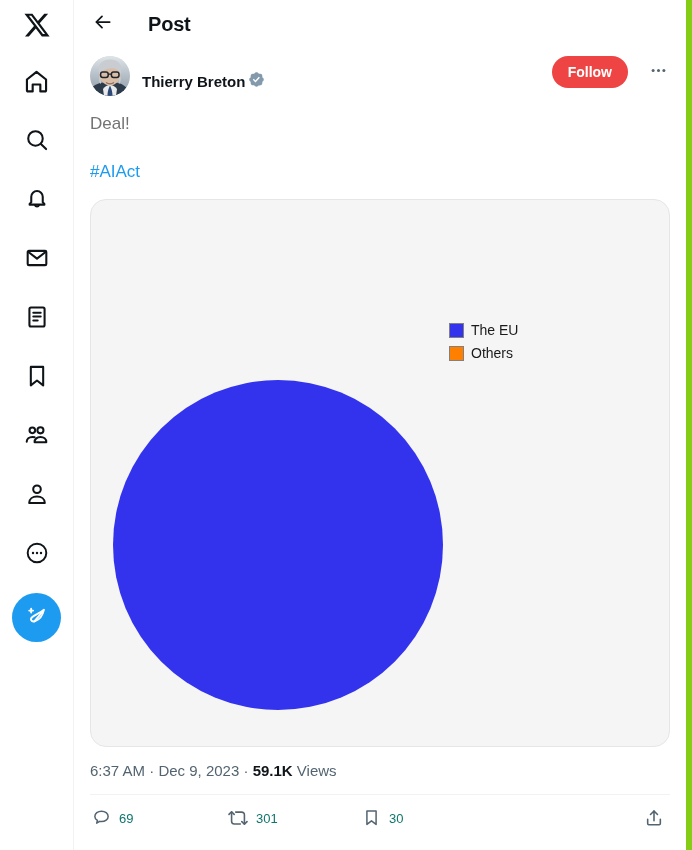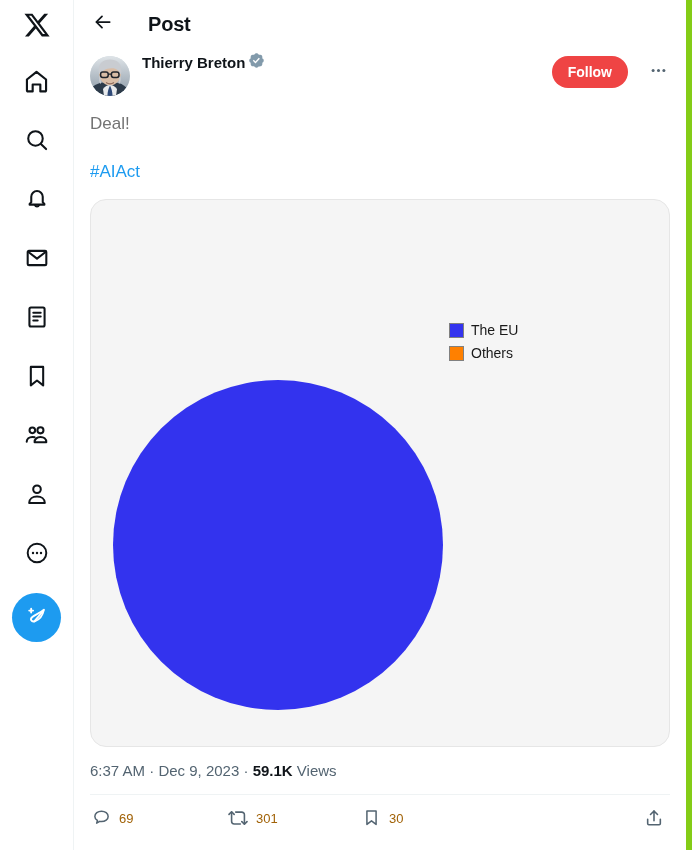--- a/index.html
+++ b/index.html
@@ -99,21 +99,21 @@
     flex: 0 0 40px;
     margin-top: 4px;
     background: #cfd9de;
     cursor: pointer;
   }
   #author-names {
     margin-left: 12px;
     display: flex;
     flex-direction: column;
     justify-content: center;
-    margin-top: 0;
+    margin-top: 19px;
     gap: 20px;
   }
   #author-name-line {
     display: flex;
     align-items: center;
     gap: 3px;
     line-height: 20px;
   }
   #author-name {
     font-size: 15px;
@@ -251,21 +251,21 @@
     color: #536471;
   }
   .action {
     display: flex;
     align-items: center;
     gap: 8px;
     color: #536471;
     cursor: pointer;
     font-size: 13px;
   }
-  .action-count { font-size: 13px; color: #a16207; line-height: 16px; }
+  .action-count { font-size: 13px; color: #0f766e; line-height: 16px; }
   #action-reply  { width: 136px; }
   #action-repost { width: 134px; }
   #action-like   { width: 134px; }
   #action-bookmark { width: 135px; }
   #action-share  { margin-left: auto; }
 </style>
 </head>
 <body>
 
 <div id="app">

